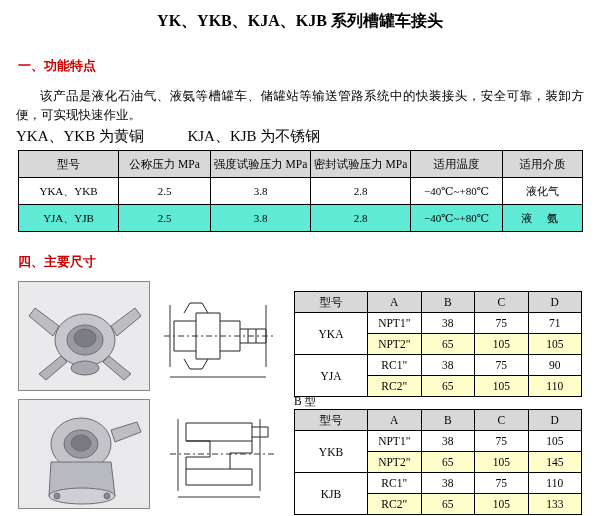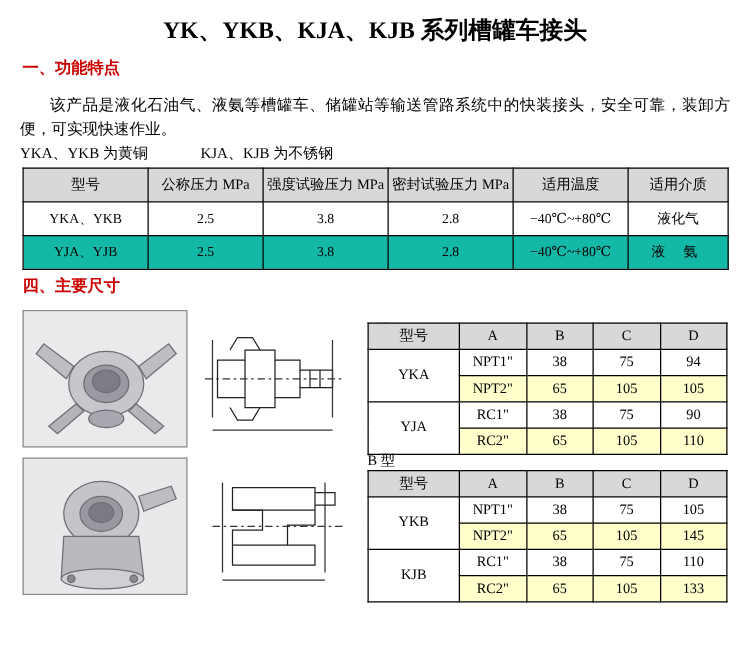--- a/index.html
+++ b/index.html
@@ -15,43 +15,43 @@
     overflow: hidden;
     position: relative;
   }
   .page {
     position: relative;
     width: 600px;
     height: 516px;
   }
   .title {
     text-align: center;
-    font-size: 19px;
+    font-size: 16px;
     font-weight: bold;
     letter-spacing: 0px;
     padding-top: 11px;
     padding-bottom: 4px;
     font-family: "Liberation Serif", "DejaVu Serif", serif;
   }
   .section-head {
     color: #cc0000;
     font-weight: bold;
     font-size: 13px;
-    margin: 4px 0 2px 18px;
+    margin: 21px 0 2px 18px;
     font-family: "Liberation Serif", "DejaVu Serif", serif;
   }
   .para {
     font-size: 12.5px;
     line-height: 1.5;
     margin: 12px 16px 0 16px;
     text-indent: 24px;
     text-align: justify;
   }
   .matline {
-    font-size: 12px;
+    font-size: 15px;
     line-height: 1.5;
     margin: 0 16px 0 16px;
   }
   .matline .gap {
     display: inline-block;
     width: 36px;
   }
 
   
   .perf-wrap {
@@ -67,21 +67,21 @@
     text-align: center;
     font-size: 11px;
     height: 26px;
     padding: 0 2px;
   }
   table.perf tr.head td {
     background: #d8d8d8;
     font-size: 11.5px;
   }
   table.perf tr.alt td {
-    background: #14b8a6;
+    background: #5eead4;
   }
   .sp {
     letter-spacing: 6px;
     padding-left: 6px;
   }
 
   
   .bottom {
     position: relative;
     margin-top: 6px;
@@ -276,21 +276,21 @@
             <td>A</td>
             <td>B</td>
             <td>C</td>
             <td>D</td>
           </tr>
           <tr>
             <td class="model" rowspan="2">YKA</td>
             <td>NPT1"</td>
             <td>38</td>
             <td>75</td>
-            <td>94</td>
+            <td>71</td>
           </tr>
           <tr class="alt">
             <td>NPT2"</td>
             <td>65</td>
             <td>105</td>
             <td>105</td>
           </tr>
           <tr>
             <td class="model" rowspan="2">YJA</td>
             <td>RC1"</td>

